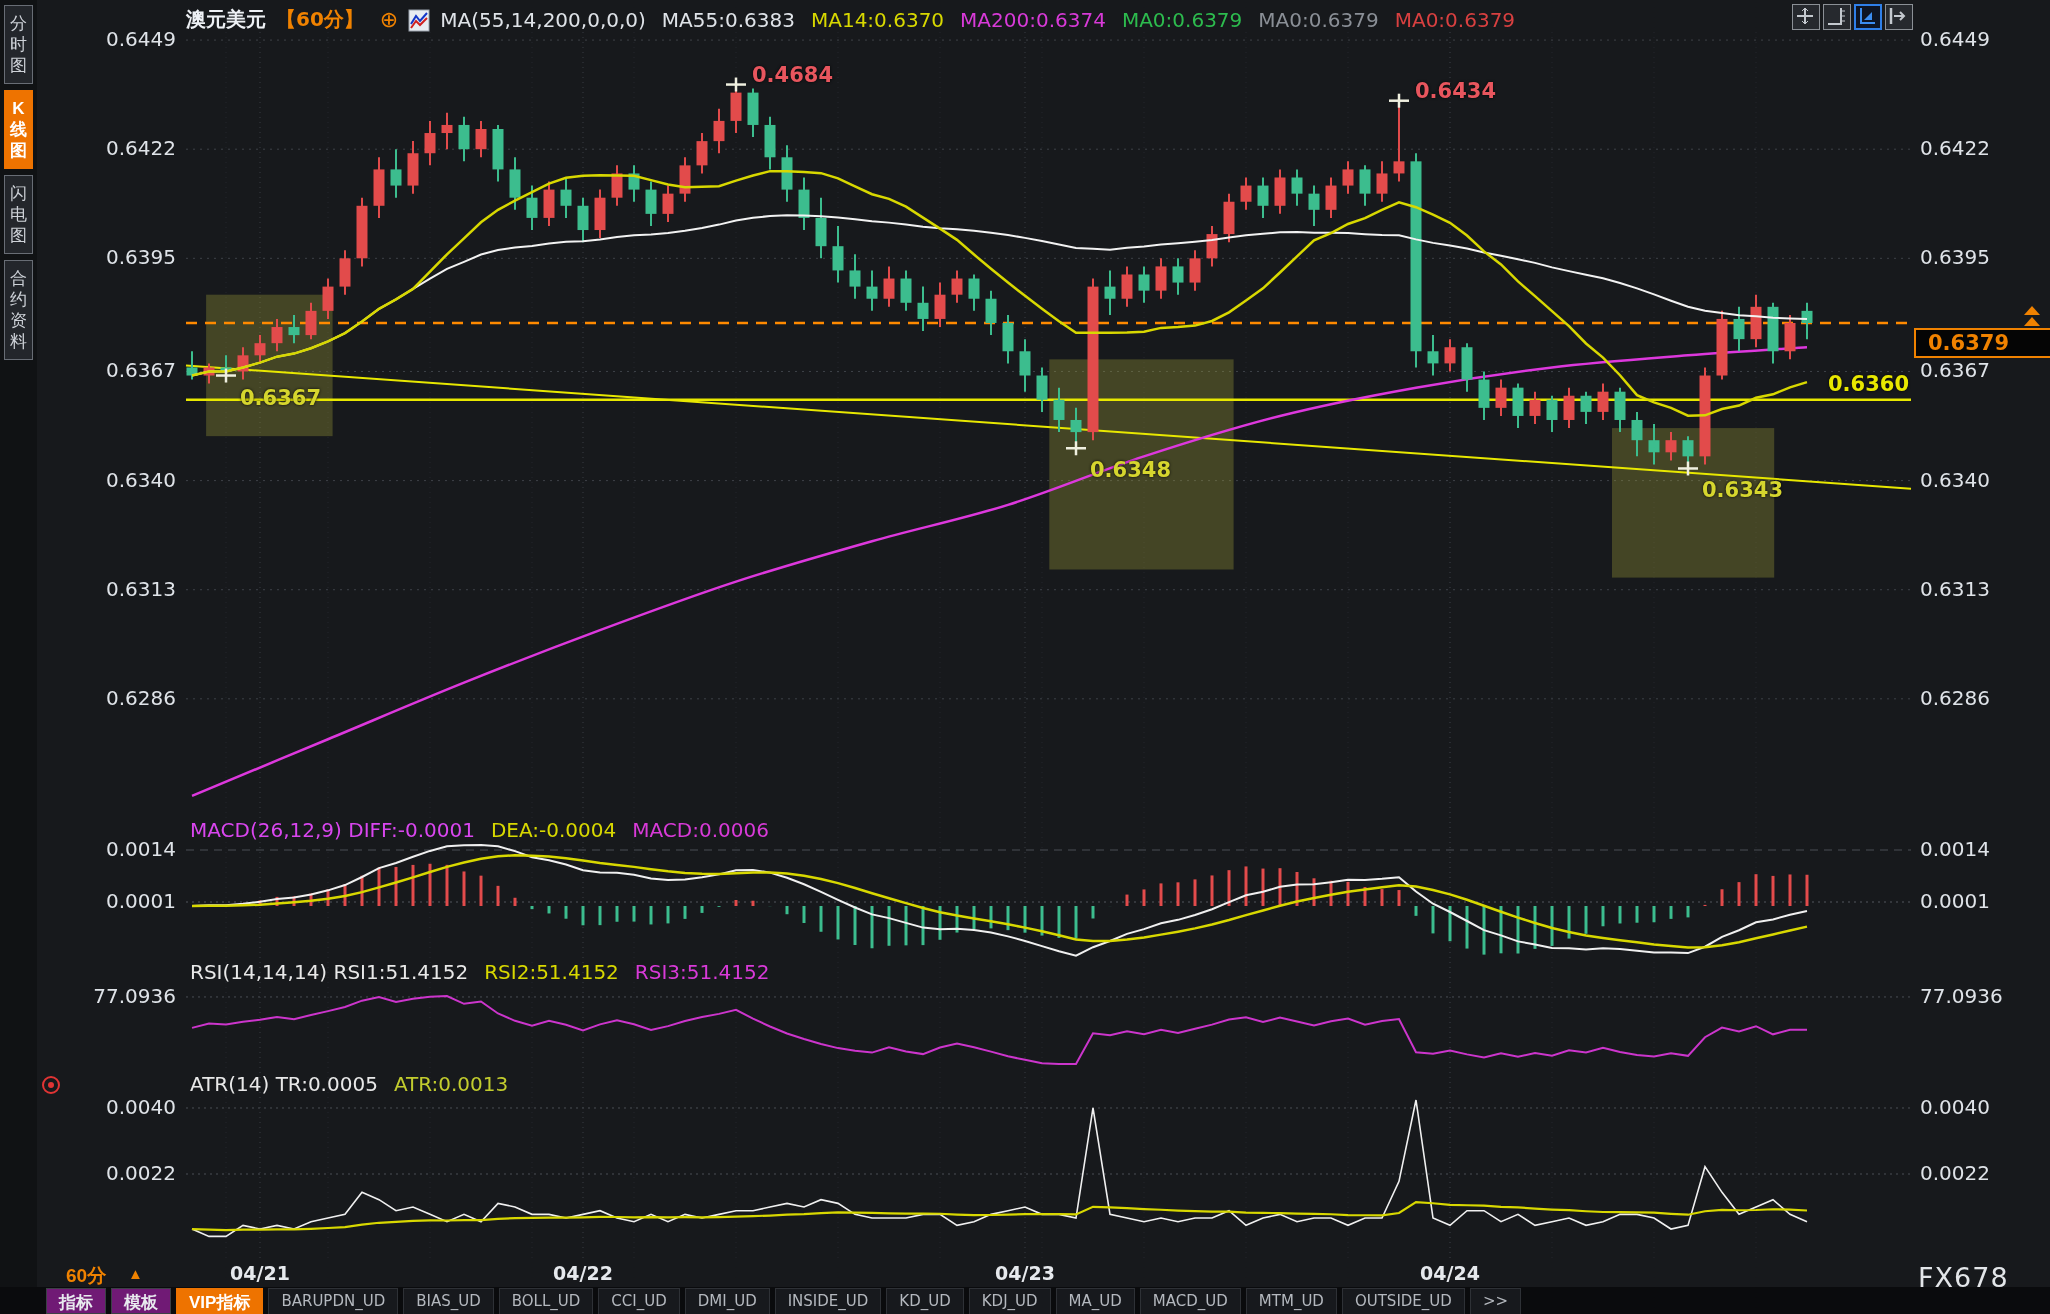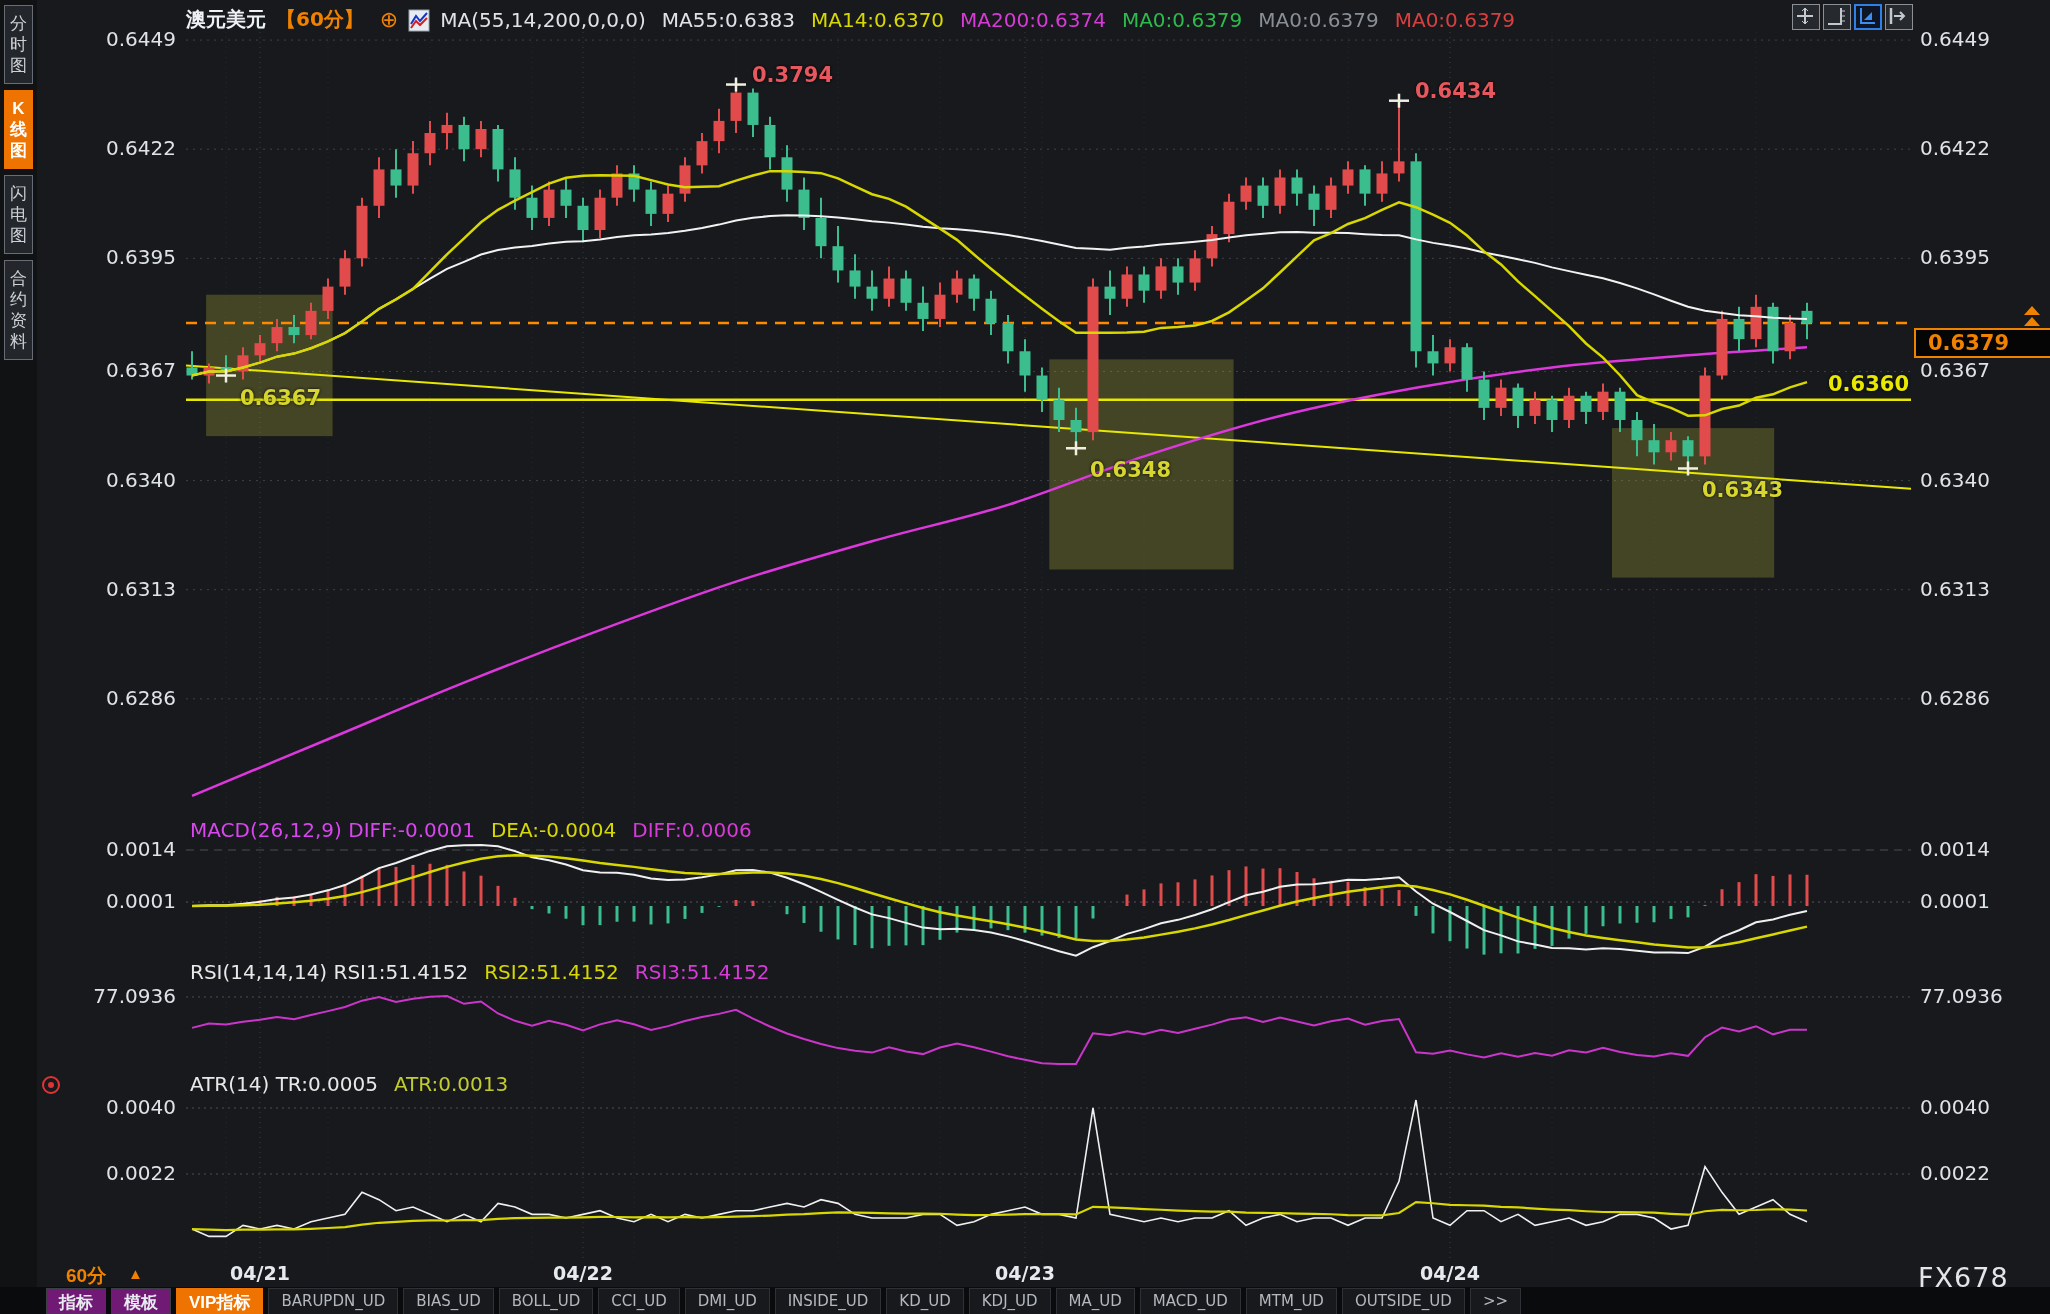--- a/index.html
+++ b/index.html
@@ -430,21 +430,21 @@
       <line x1="1807" y1="906" x2="1807" y2="874.7599329036111" stroke="#e24b4b" stroke-width="3"></line>
       <polyline points="192,906 209,905.3618233618209 226,905.1881884075617 243,903.7850477635366 260,901.7536977117956 277,898.9342217714101 294,897.443928977417 311,894.4592958313823 328,890.3378961205964 345,885.0537465338502 362,877.0042988914305 379,868.1563920617095 396,862.9318907898596 413,856.7767186732821 430,850.9197978563265 447,846.3205602036504 464,845.3118063708874 481,845 498,846.1920841812164 515,851.1242935387896 532,857.2093659011169 549,860.2992731262902 566,864.5172998910165 583,870.2092889529365 600,872.5239893410185 617,872.8044641255138 634,874.6788593085174 651,878.4188685338522 668,880.0679484849393 685,879.4218664125996 702,877.3040315534985 719,874.3763372159895 736,870.2093249889818 753,869.9051493126774 770,872.6308789188473 787,877.6994034944096 804,884.2266019112197 821,891.8222519311024 838,899.8493594745293 855,907.4848498920328 872,914.4074153200842 889,918.1398250962512 906,922.8402620992714 923,927.6073821204521 940,929.1815373265531 957,928.8743194700609 974,929.9683873093365 991,932.4669488664993 1008,936.3565119227756 1025,940.9724771443861 1042,946.1049572793299 1059,951.2645362194737 1076,955.7483711586843 1093,947.2072347588222 1110,941.0031280665197 1127,933.8289347541305 1144,929.167342446655 1161,923.3365525482438 1178,919.8470555902481 1195,915.0407881093091 1212,909.2576350902325 1229,902.1368441483334 1246,895.3255481779208 1263,891.706150501068 1280,886.799714708648 1297,884.4508010284512 1314,884.1324122359472 1331,882.217635692124 1348,879.71212545759 1365,879.9632256959743 1382,878.8612304332165 1399,877.3498526013344 1416,891.4893730737748 1433,903.6899731809743 1450,911.9988197244376 1467,920.9929437146224 1484,930.102380530695 1501,935.3692910785514 1518,941.3947134043242 1535,944.4357740481134 1552,947.9757984949775 1569,948.3564353294737 1586,949.4483139282449 1603,948.2131952927707 1620,948.9980659311591 1637,950.7184282155799 1654,952.5139436439355 1671,952.4333481118074 1688,953.1174017762444 1705,946.7346244275652 1722,936.802424232137 1739,930.2652027202528 1756,922.3142148950391 1773,919.4088630103868 1790,914.7461643769915 1807,910.9933815231684" fill="none" stroke="#f0f0f0" stroke-width="2"></polyline>
       <polyline points="192,906 209,905.8723646723641 226,905.7355294194037 243,905.3454330882303 260,904.6270860129433 277,903.4885131646367 294,902.2795963271927 311,900.7155362280306 328,898.6400082065438 345,895.922755872005 362,892.1390644758902 379,887.3425299930541 396,882.4604021524152 413,877.3236654565885 430,872.0428919365361 447,866.898425589959 464,862.5811017461447 481,858.7884081813535 498,856.2691433813261 515,855.2401734128188 532,855.6340119104784 549,856.5670641536408 566,858.157111301116 583,860.5675468314801 600,862.9588353333877 617,864.9279610918129 634,866.8781407351538 651,869.1862862948935 668,871.3626187329027 685,872.9744682688421 702,873.8403809257733 719,873.9475721838165 736,873.1999227448496 753,872.5409680584152 770,872.5589502305016 787,873.5870408832832 804,875.7149530888705 821,878.9364128573169 838,883.1190021807594 855,887.992171723014 872,893.275220442428 889,898.2481413731927 906,903.1665655184084 923,908.0547288388171 940,912.2800905363644 957,915.5989363231037 974,918.4728265203503 991,921.27165098958 1008,924.2886231762192 1025,927.6253939698526 1042,931.321306631748 1059,935.3099525492931 1076,939.3976362711713 1093,940.9595559687016 1110,940.9682703882652 1127,939.5404032614382 1144,937.4657910984815 1161,934.6399433884341 1178,931.6813658287969 1195,928.3532502848993 1212,924.5341272459659 1229,920.0546706264395 1246,915.1088461367357 1263,910.4283070096021 1280,905.7025885494113 1297,901.4522310452193 1314,897.9882672833648 1331,894.8341409651167 1348,891.8097378636113 1365,889.4404354300839 1382,887.3245944307105 1399,885.3296460648353 1416,886.5615914666232 1433,889.9872678094933 1450,894.3895781924822 1467,899.7102512969102 1484,905.7886771436672 1501,911.7047999306441 1518,917.64278262538 1535,923.0013809099268 1552,927.9962644269369 1569,932.0682986074443 1586,935.5443016716043 1603,938.0780803958377 1620,940.2620775029019 1637,942.3533476454376 1654,944.3854668451371 1671,945.9950430984711 1688,947.4195148340258 1705,947.2825367527337 1722,945.1865142486143 1739,942.202251942942 1756,938.2246445333615 1773,934.4614882287665 1790,930.5184234584115 1807,926.6134150713629" fill="none" stroke="#d8d800" stroke-width="2.5"></polyline>
       <polyline points="192,1027.889502762431 209,1023.6003089170084 226,1024.5306156253152 243,1021.7286232972353 260,1019.6507008578446 277,1016.9195367044546 294,1019.2203572416373 311,1014.9875241211199 328,1011.1097846435151 345,1007.0134848130543 362,1000.6717099496134 379,997.0610670889032 396,1002.030180452813 413,998.6775065190087 430,996.7423240968501 447,995.9754059507793 464,1003.8383853497451 481,1001.4690385750217 498,1013.4519298464446 515,1020.7966832185487 532,1025.6901424833818 549,1020.7863411908993 566,1024.7633297648713 583,1030.4493893601766 600,1024.3869479135735 617,1020.2521708982727 634,1024.2744764073234 651,1030.0218531154196 668,1026.105231059947 685,1021.016798577455 702,1017.017281101065 719,1013.8842292732894 736,1009.8135420844326 753,1018.6346566199031 770,1026.4697345021034 787,1033.4571750846058 804,1038.989990588107 821,1044.0634503341623 838,1048.0990998484608 855,1050.681156285872 872,1052.601271696919 889,1047.357371580772 906,1051.4828572360955 923,1054.097618642364 940,1047.558306841366 957,1043.4251945108188 974,1047.3004845350342 991,1051.6390703638415 1008,1056.243337443464 1025,1059.8387385049348 1042,1063.1599544075245 1059,1064 1076,1064 1093,1033.2134802837988 1110,1035.2904581214032 1127,1031.1545464648593 1144,1034.1385300606764 1161,1029.8892147721165 1178,1033.0538259728628 1195,1028.7041373819247 1212,1024.6008879798096 1229,1019.5540653802414 1246,1017.1746158117885 1263,1022.0301009183878 1280,1017.6289017955514 1297,1021.5780024521563 1314,1025.449627682598 1331,1021.2210547334698 1348,1018.5320324159624 1365,1024.714682698317 1382,1021.1031325115249 1399,1018.9927733919596 1416,1052.2998761113556 1433,1053.6650142196518 1450,1050.4743577163795 1467,1054.3832487943346 1484,1057.5851180821694 1501,1053.2740563757575 1518,1056.6553846298011 1535,1053.0986081804606 1552,1055.6662812997004 1569,1050.1994290310065 1586,1052.465620622099 1603,1047.8379223402258 1620,1052.047037551862 1637,1054.8847558161956 1654,1056.5616441072239 1671,1053.3657038001468 1688,1055.821445899452 1705,1037.2480709535669 1722,1027.593814345563 1739,1031.3665657272338 1756,1026.2094619372538 1773,1034.3161890543684 1790,1029.7372316574144 1807,1029.7372316574144" fill="none" stroke="#cc35cc" stroke-width="2"></polyline>
       <polyline points="192,1229.0255829748726 209,1236.360878424272 226,1236.360878424272 243,1225.357935250173 260,1229.0255829748685 277,1225.357935250169 294,1229.0255829748726 311,1221.6902875254693 328,1218.0226398007696 345,1214.3549920760702 362,1192.3491057278684 379,1199.6844011772716 396,1210.6873443513705 413,1207.0196966266667 430,1214.3549920760702 447,1221.6902875254693 464,1214.3549920760702 481,1221.6902875254693 498,1203.3520489019713 515,1207.0196966266708 532,1214.3549920760702 549,1214.354992076066 566,1218.0226398007696 583,1214.3549920760702 600,1210.6873443513705 617,1218.0226398007696 634,1221.6902875254693 651,1214.354992076066 668,1221.6902875254734 685,1214.3549920760702 702,1218.0226398007696 719,1214.3549920760702 736,1210.6873443513705 753,1210.6873443513705 770,1207.0196966266708 787,1203.3520489019713 804,1207.0196966266667 821,1199.6844011772716 838,1203.3520489019713 855,1214.3549920760702 872,1218.0226398007696 889,1218.0226398007696 906,1218.0226398007696 923,1214.3549920760702 940,1214.3549920760702 957,1225.357935250173 974,1221.6902875254693 991,1214.3549920760702 1008,1210.6873443513705 1025,1207.0196966266667 1042,1214.3549920760702 1059,1214.3549920760702 1076,1218.0226398007696 1093,1107.993208059769 1110,1214.3549920760702 1127,1218.0226398007696 1144,1221.6902875254734 1161,1218.0226398007696 1178,1221.6902875254693 1195,1218.0226398007696 1212,1218.0226398007696 1229,1210.6873443513705 1246,1225.357935250169 1263,1218.0226398007696 1280,1214.3549920760702 1297,1221.6902875254693 1314,1218.0226398007696 1331,1218.0226398007696 1348,1225.357935250169 1365,1218.0226398007696 1382,1218.0226398007696 1399,1181.3461625537695 1416,1100 1433,1218.0226398007696 1450,1225.357935250169 1467,1210.6873443513664 1484,1210.6873443513705 1501,1221.6902875254693 1518,1214.354992076066 1535,1225.357935250173 1552,1221.6902875254693 1569,1218.0226398007696 1586,1225.357935250173 1603,1221.6902875254693 1620,1214.3549920760702 1637,1214.3549920760702 1654,1218.0226398007696 1671,1229.0255829748726 1688,1225.357935250169 1705,1166.675571654971 1722,1192.3491057278725 1739,1214.3549920760702 1756,1207.0196966266667 1773,1199.6844011772675 1790,1214.3549920760702 1807,1221.6902875254693" fill="none" stroke="#f0f0f0" stroke-width="1.6"></polyline>
       <polyline points="192,1229.0255829748726 209,1229.5495326498299 226,1230.036057348004 243,1229.7019057695877 260,1229.6535969985364 277,1229.34676401651 294,1229.323822513536 311,1228.7785700143884 328,1228.0102892848442 345,1227.034910912789 362,1224.5573533995803 379,1222.7807139551296 396,1221.9169018405755 413,1220.8528157538676 430,1220.3886854911677 447,1220.4816570650464 464,1220.0440381372625 481,1220.1616273792772 498,1218.960943202327 515,1218.1079970183514 532,1217.8399252367599 549,1217.5910014395674 566,1217.621832751082 583,1217.388486988581 600,1216.9098339430661 617,1216.9893200757592 634,1217.325103465024 651,1217.1129526515272 668,1217.4399051425232 685,1217.2195542092052 702,1217.2769174657456 719,1217.0682085093401 736,1216.6124324980567 753,1216.1892119161505 770,1215.5342465383305 787,1214.6640895643047 804,1214.1180614973307 821,1213.0870857601835 838,1212.391725984597 855,1212.531959276845 872,1212.9241507428396 889,1213.2883285326918 906,1213.6264936232687 923,1213.6785292270404 940,1213.7268480019711 957,1214.5576399482711 974,1215.067114775214 991,1215.0162488681322 1008,1214.7070414026493 1025,1214.1579453472218 1042,1214.1720201135681 1059,1214.1850895394612 1076,1214.4592002724119 1093,1206.8544865429374 1110,1207.390236938161 1127,1208.1496942854903 1144,1209.1168795169176 1161,1209.7530052514785 1178,1210.6056682710494 1195,1211.1354519517436 1212,1211.6273939409598 1229,1211.5602475417033 1246,1212.5457966637366 1263,1212.9369997449533 1280,1213.0382849114617 1297,1213.6562850981766 1314,1213.9681675769332 1331,1214.2577727357786 1348,1215.0506414868064 1365,1215.262927080661 1382,1215.4600494178117 1399,1213.0233432132372 1416,1202.1155178150539 1433,1203.2517408140336 1450,1204.830754702329 1467,1205.249082534403 1484,1205.6375298070436 1501,1206.7841553583596 1518,1207.3249294096245 1535,1208.6130012553779 1552,1209.547093131813 1569,1210.1524893224528 1586,1211.2385926030042 1603,1211.985142240323 1620,1212.1544172285908 1637,1212.3116011462678 1654,1212.7195324787324 1671,1213.8842503713138 1688,1214.703799291232 1705,1211.2732116029276 1722,1209.9214897547095 1739,1210.2381684919494 1756,1210.0082776444292 1773,1209.270857896775 1790,1209.634010338153 1807,1210.49517299439" fill="none" stroke="#d8d800" stroke-width="2.2"></polyline>
     </svg>
 
   <div id="overlay">
       <div class="ann" style="left: 1828px; top: 371.772px; color: rgb(232, 232, 0);">0.6360</div>
-      <div class="ann" style="left: 752px; top: 62.5389px; color: rgb(232, 86, 94);">0.3794</div>
+      <div class="ann" style="left: 752px; top: 62.5389px; color: rgb(232, 86, 94);">0.4684</div>
       <div class="ann" style="left: 1415px; top: 78.7047px; color: rgb(232, 86, 94);">0.6434</div>
       <div class="ann" style="left: 240px; top: 385.523px; color: rgb(214, 214, 46);">0.6367</div>
       <div class="ann" style="left: 1090px; top: 458.269px; color: rgb(214, 214, 46);">0.6348</div>
       <div class="ann" style="left: 1702px; top: 478.477px; color: rgb(214, 214, 46);">0.6343</div>
       <div class="axlab left" style="top: 27.0829px;">0.6449</div>
       <div class="axlab right" style="top: 27.0829px;">0.6449</div>
       <div class="axlab left" style="top: 136.202px;">0.6422</div>
       <div class="axlab right" style="top: 136.202px;">0.6422</div>
       <div class="axlab left" style="top: 245.321px;">0.6395</div>
       <div class="axlab right" style="top: 245.321px;">0.6395</div>
@@ -469,21 +469,21 @@
       <div class="datelab" style="left: 260px;">04/21</div>
       <div class="datelab" style="left: 583px;">04/22</div>
       <div class="datelab" style="left: 1025px;">04/23</div>
       <div class="datelab" style="left: 1450px;">04/24</div>
     </div>
 
   <div id="price-box">0.6379</div>
   <div class="parrow" style="top:306px"></div>
   <div class="parrow" style="top:317px"></div>
 
-  <div id="macd-header" class="subhdr" style="top:818px"><span style="color: #d946ef; text-align: right;">MACD(26,12,9) DIFF:-0.0001</span><span style="color: rgb(216, 216, 0);">DEA:-0.0004</span><span style="color: rgb(216, 58, 216);">DIFF:0.0006</span></div>
+  <div id="macd-header" class="subhdr" style="top:818px"><span style="color: #d946ef; text-align: right;">MACD(26,12,9) DIFF:-0.0001</span><span style="color: rgb(216, 216, 0);">DEA:-0.0004</span><span style="color: rgb(216, 58, 216);">MACD:0.0006</span></div>
   <div id="rsi-header" class="subhdr" style="top:960px"><span style="color: rgb(232, 232, 232);">RSI(14,14,14) RSI1:51.4152</span><span style="color: rgb(216, 216, 0);">RSI2:51.4152</span><span style="color: rgb(216, 58, 216);">RSI3:51.4152</span></div>
   <div id="atr-header" class="subhdr" style="top:1072px"><span style="color: rgb(232, 232, 232);">ATR(14) TR:0.0005</span><span style="color: rgb(194, 204, 46);">ATR:0.0013</span></div>
 
   <div id="rec"></div>
 
   <div id="tl-period">60分</div>
   <div id="tl-arrow">▲</div>
   <div id="watermark">FX678</div>
 
   <div id="tabbar-bg"></div>

